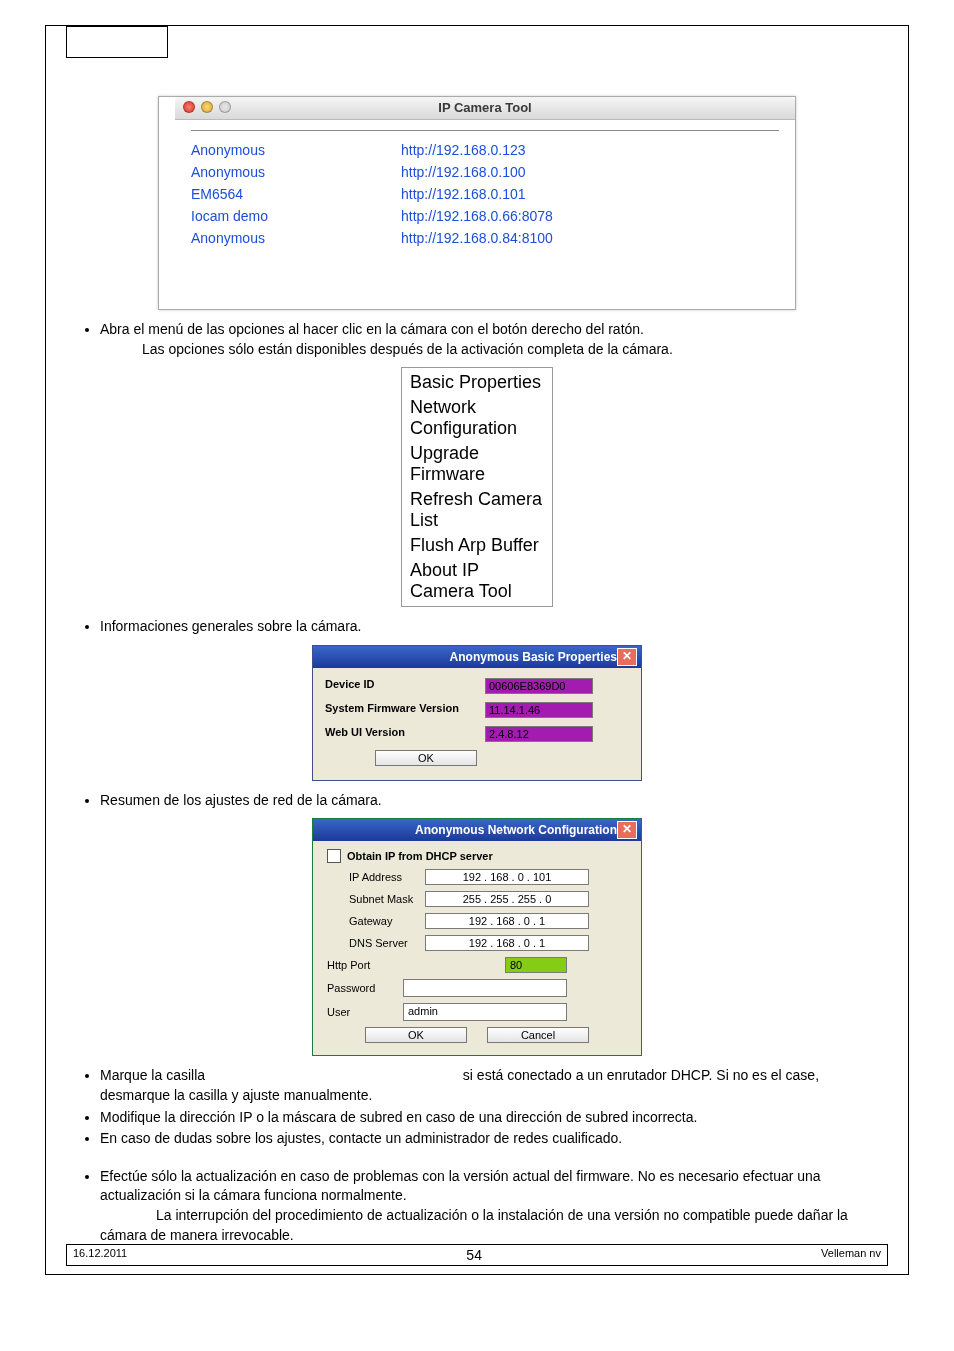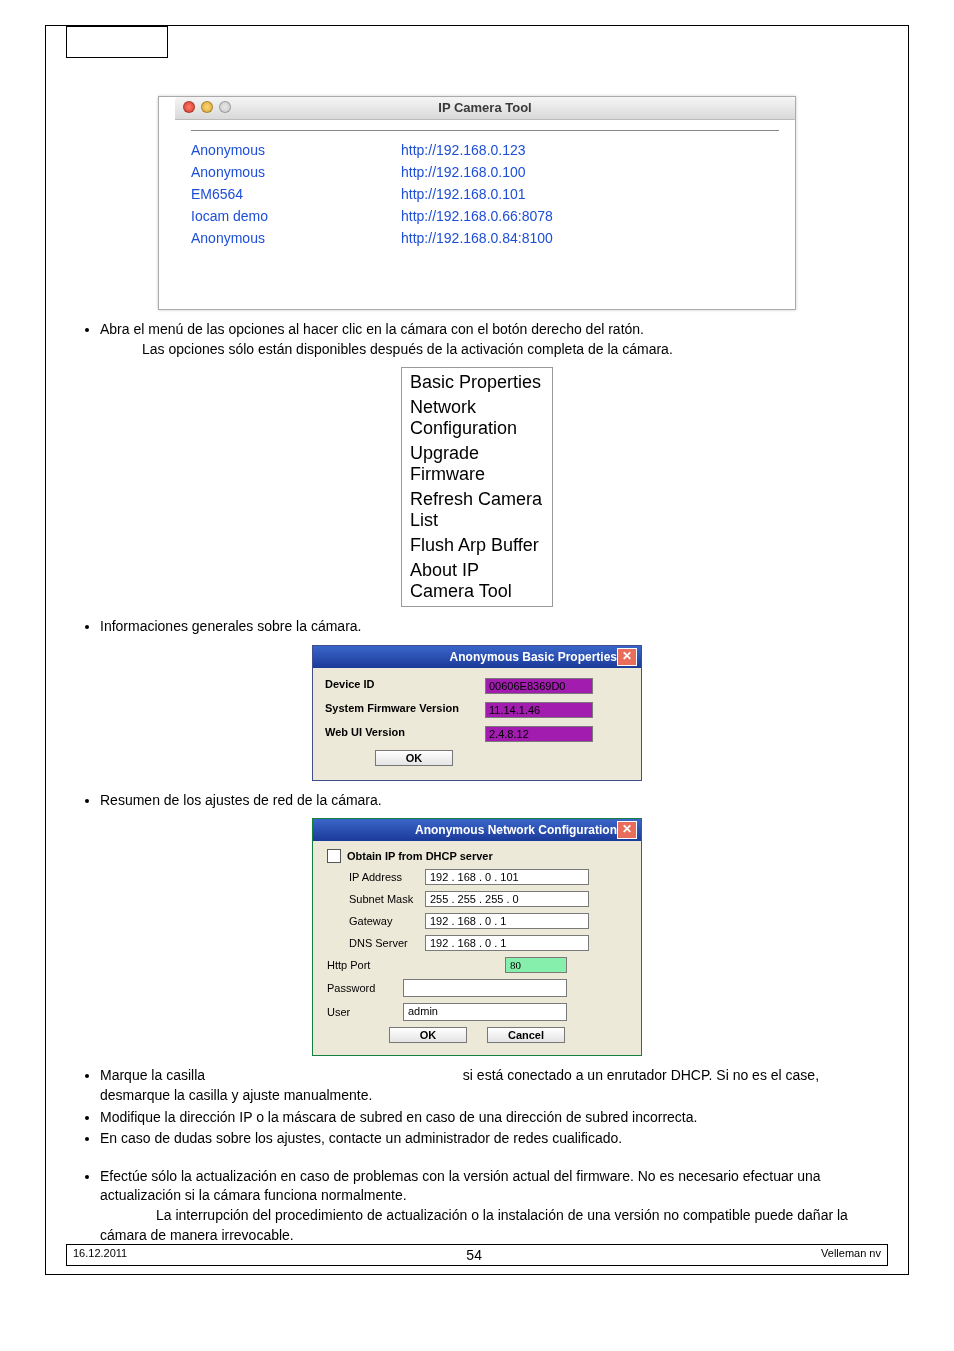--- a/index.html
+++ b/index.html
@@ -125,24 +125,24 @@
     border: 1px solid #7a7a7a;
     background: #a21caf;
     padding: 1px 3px;
     font-size: 11px;
     min-width: 100px;
   }
   .btn {
     border: 1px solid #777;
     background: linear-gradient(#fff,#e4e4e4);
     font-size: 11px;
-    padding: 1px 0;
+    padding: 1px 12px;
     width: 76px;
     text-align: center;
-    font-weight: bold;
+    font-weight: normal;
   }
   .btn-row { display: flex; gap: 20px; justify-content: center; margin-top: 6px; }
   
   .net-dialog {
     width: 328px;
     margin: 8px auto 10px auto;
     border: 1px solid #15803d;
     background: #ece9d8;
     font-family: Tahoma, sans-serif;
   }
@@ -150,31 +150,30 @@
   .chk-row { display: flex; align-items: center; gap: 6px; margin-bottom: 6px; font-weight: bold; }
   .chk {
     width: 12px; height: 12px; border: 1px solid #555; background: #fff;
   }
   .ind { margin-left: 22px; }
   .net-row { display: flex; align-items: center; margin-bottom: 6px; }
   .net-label { width: 76px; font-weight: normal; }
   .ip-field {
     border: 1px solid #7a7a7a; background: #fff;
     font-size: 11px; padding: 1px 4px; width: 154px;
-    text-align: left;
+    text-align: center;
   }
   .txt-field {
     border: 1px solid #7a7a7a; background: #fff;
     font-size: 11px; padding: 1px 4px; width: 154px; height: 14px;
   }
   .port-field {
-    border: 1px solid #7a7a7a; background: #86efac;
+    border: 1px solid #7a7a7a; background: #84cc16;
     font-size: 11px; padding: 1px 4px; width: 52px;
     margin-left: 102px;
-    font-family: Liberation Serif, serif;
   }
   .footer-row {
     border: 1px solid #000;
     display: flex;
     justify-content: space-between;
     font-size: 11px;
     padding: 2px 6px;
     margin-top: 8px;
     position: absolute;
     bottom: 8px;

